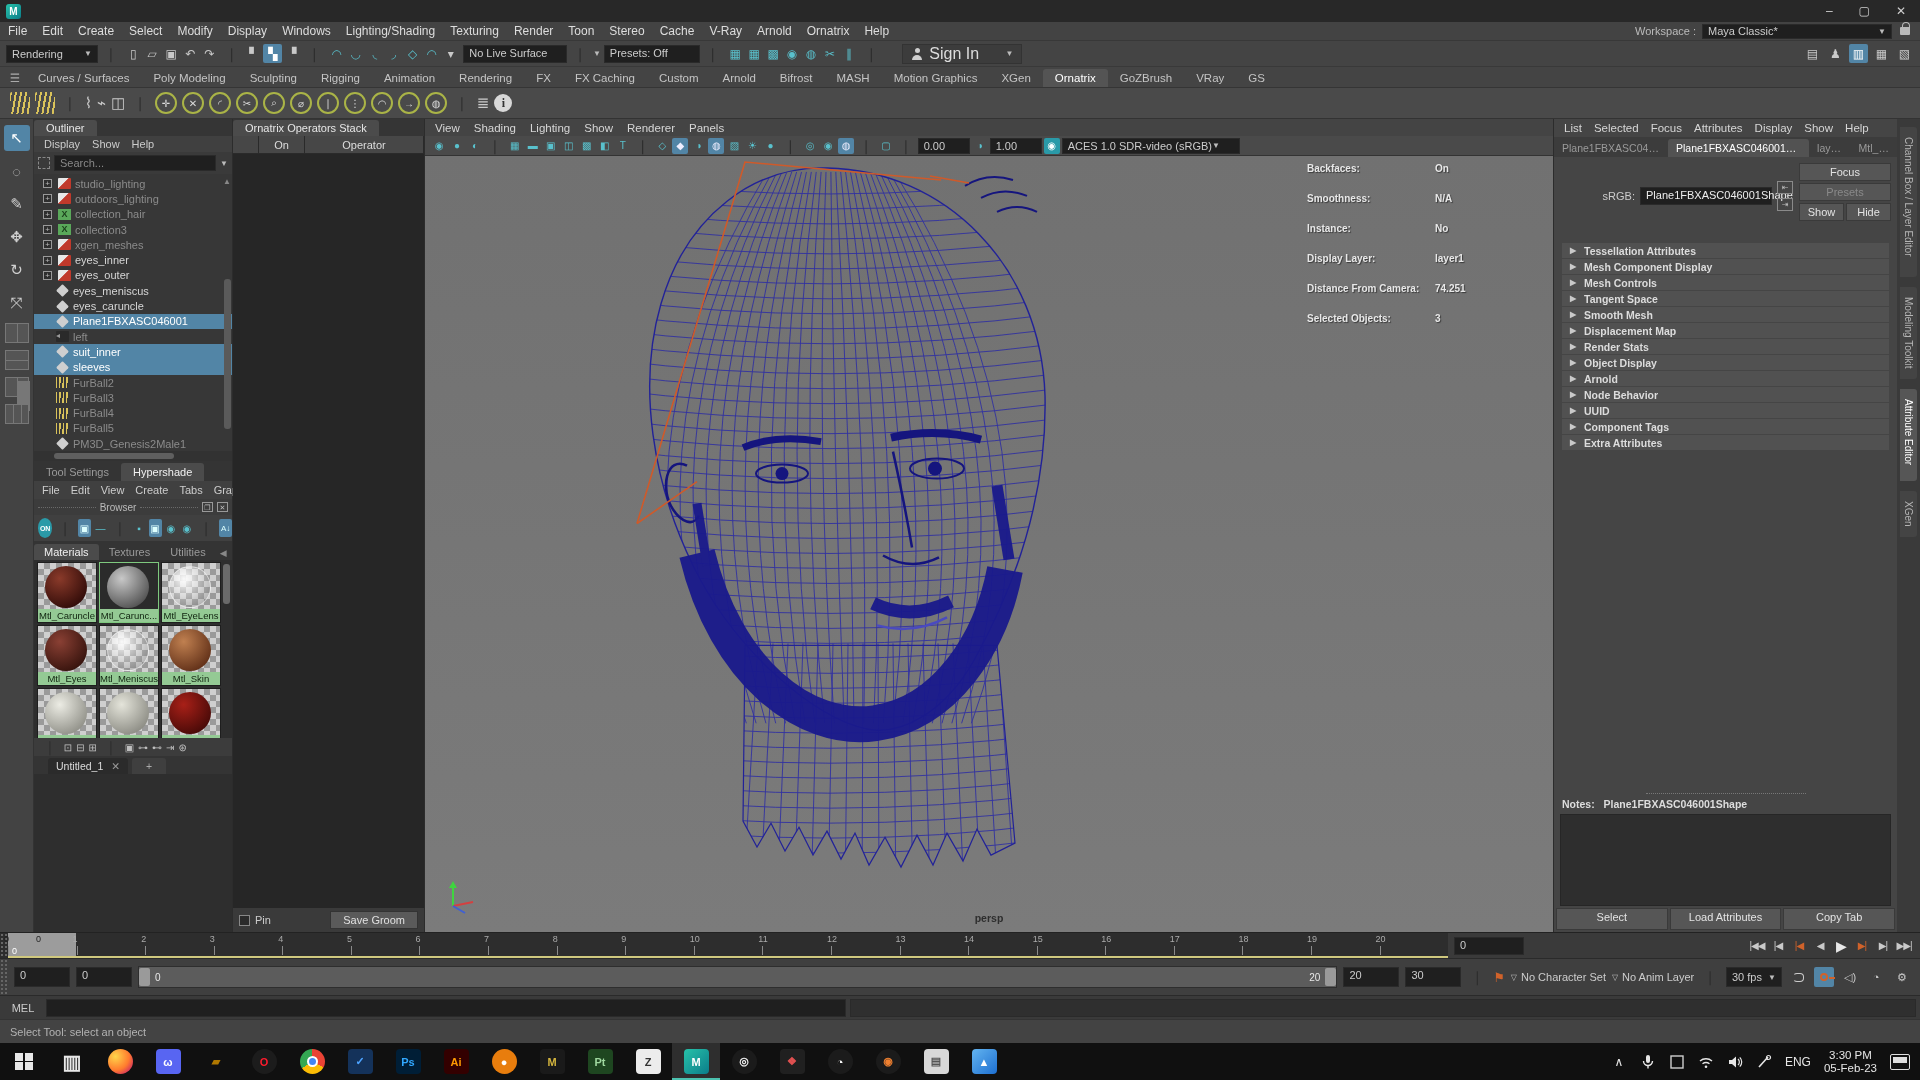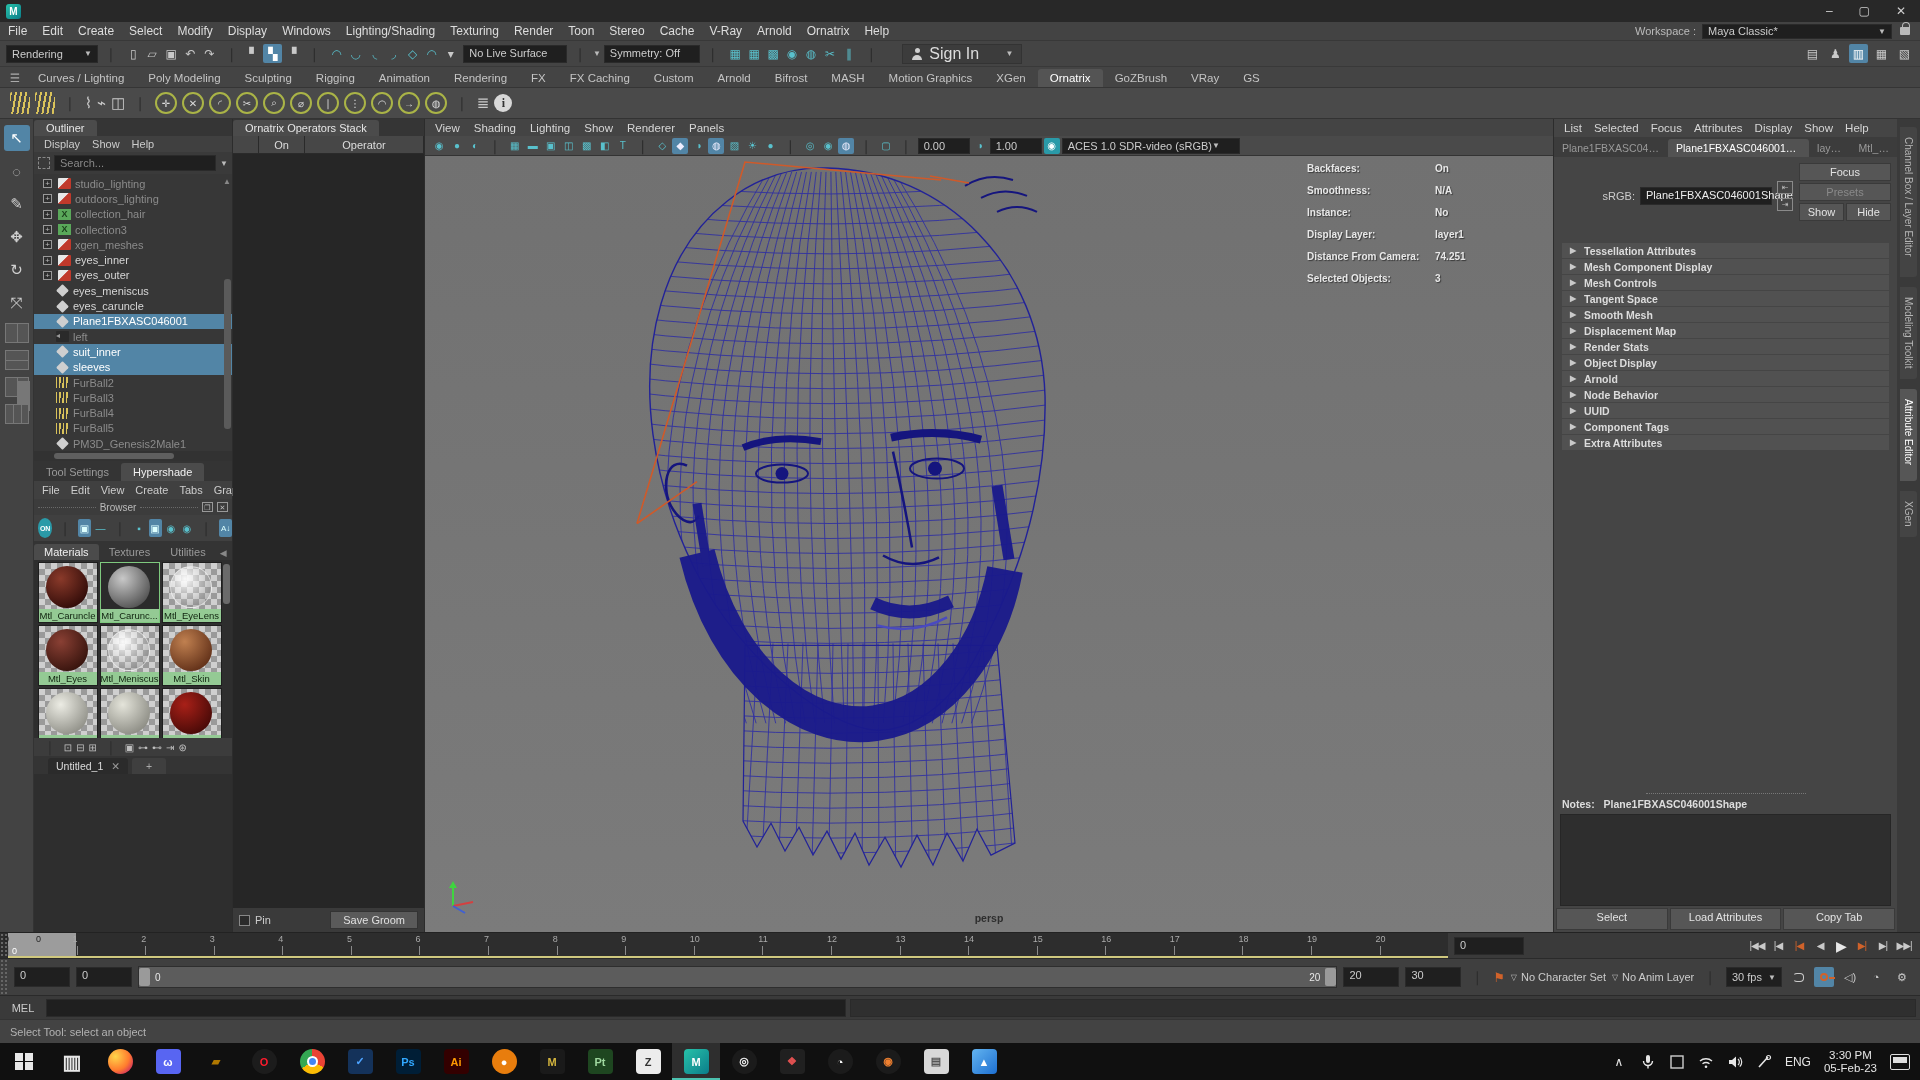--- a/index.html
+++ b/index.html
@@ -84,21 +84,21 @@
   .dots { flex:1; border-top:1px dotted #6a6a6a; }
   .winbtn { width:11px; height:10px; border:1px solid #999; font-size:7px; color:#bbb; text-align:center; line-height:9px; }
   #hyp-icons { height:26px; display:flex; align-items:center; gap:3px; padding-left:4px; background:#404040; }
   .hic { width:18px; height:18px; display:flex; align-items:center; justify-content:center; font-size:10px; color:#59c1cd; border-radius:2px; }
   .hic.on { width:20px; height:20px; background:#2a9aa8; border-radius:50%; color:#fff; font-size:7px; font-weight:bold; }
   .hic.blue { background:#5285a6; color:#dff; }
   #hyp-cattabs { height:19px; display:flex; background:#343434; font-size:11px; align-items:flex-end; }
   #hyp-cattabs span { padding:2px 10px; color:#9a9a9a; }
   #hyp-cattabs span.active { background:#4b4b4b; color:#f0f0f0; border-radius:3px 3px 0 0; }
   #hyp-cattabs .arr { margin-left:auto; color:#888; font-size:9px; padding:2px 4px; }
-  #matgrid { height:178px; overflow:hidden; background:#2e2e2e; display:flex; flex-wrap:wrap; align-content:flex-start; padding:2px 10px 0 3px; gap:2px; position:relative;justify-content:center; }
+  #matgrid { height:178px; overflow:hidden; background:#2e2e2e; display:flex; flex-wrap:wrap; align-content:flex-start; padding:2px 10px 0 3px; gap:2px; position:relative; }
   .swatch { width:60px; border:1px solid #1e1e1e; }
   .swatch.selected { border:1px solid #7ec97e; }
   .thumb { height:46px; position:relative; overflow:hidden; }
   .thumb.checker { background-image:linear-gradient(45deg,#9a9a9a 25%,transparent 25%,transparent 75%,#9a9a9a 75%),linear-gradient(45deg,#9a9a9a 25%,transparent 25%,transparent 75%,#9a9a9a 75%); background-size:12px 12px; background-position:0 0,6px 6px; background-color:#cfcfcf; }
   .thumb.darkbg { background:#2b2b2b; }
   .sphere { position:absolute; left:7px; top:3px; width:42px; height:42px; border-radius:50%; }
   .matlabel { height:13px; background:#94ca94; color:#10240f; font-size:9.5px; display:flex; align-items:center; justify-content:center; white-space:nowrap; overflow:hidden; }
   #mat-vscroll { position:absolute; right:2px; top:4px; width:7px; height:40px; background:#6a6a6a; border-radius:3px; }
   #hyp-icons2 { height:18px; display:flex; align-items:center; gap:4px; padding-left:6px; background:#3c3c3c; font-size:10px; color:#bfbfbf; }
   #hyp-wstab { height:18px; background:#343434; display:flex; align-items:flex-end; font-size:10.5px; }
@@ -116,21 +116,21 @@
   #savegroom { margin-left:auto; background:#5a5a5a; border:1px solid #333; color:#e0e0e0; font-size:11px; padding:2px 12px; }
 
   
   #viewport { flex:1; display:flex; flex-direction:column; min-width:0; }
   #vp-menu { height:17px; background:#444; display:flex; gap:14px; align-items:center; font-size:11.5px; color:#d6d6d6; padding-left:10px; }
   #vp-iconbar { height:20px; background:#4a4a4a; display:flex; align-items:center; gap:2px; padding-left:6px; font-size:10px; border-bottom:1px solid #333; }
   .vic { min-width:16px; height:16px; display:flex; align-items:center; justify-content:center; color:#c9c9c9; border-radius:2px; font-size:10px; }
   .vic.teal { color:#59c1cd; }
   .vic.active { background:#5285a6; color:#eef; }
   #vp-canvas { flex:1; position:relative; background:linear-gradient(#717171,#7b7b7b); overflow:hidden; }
-  #hud { position:absolute; top:7px; right:58px; display:grid; grid-template-columns:128px 60px; row-gap:11px; font-size:10px; font-weight:bold; color:#e8e8e8; text-shadow:1px 1px 1px #3a3a3a; }
+  #hud { position:absolute; top:7px; right:58px; display:grid; grid-template-columns:128px 60px; row-gap:19px; font-size:10px; font-weight:bold; color:#e8e8e8; text-shadow:1px 1px 1px #3a3a3a; }
   #persp-label { position:absolute; bottom:8px; left:50%; transform:translateX(-50%); font-size:10.5px; font-weight:bold; color:#2e2e2e; }
   #axis { position:absolute; left:18px; bottom:18px; width:40px; height:40px; }
 
   
   #ae { width:344px; background:#454545; display:flex; flex-direction:column; border-left:1px solid #2c2c2c; font-size:11px; }
   #ae-menu { height:18px; display:flex; gap:12px; align-items:center; padding-left:10px; color:#d6d6d6; font-size:11.5px; }
   #ae-tabs { height:20px; display:flex; align-items:flex-end; background:#3c3c3c; font-size:10.5px; white-space:nowrap; }
   #ae-tabs span { padding:3px 8px; color:#9a9a9a; overflow:hidden; text-overflow:ellipsis; }
   #ae-tabs span.active { background:#525252; color:#fff; border-radius:3px 3px 0 0; }
   #ae-meshrow { height:72px; display:flex; padding:6px 6px 0 6px; gap:6px; }
@@ -279,21 +279,21 @@
       <div class="tb-ic teal">◡</div>
       <div class="tb-ic teal">◟</div>
       <div class="tb-ic teal">◞</div>
       <div class="tb-ic teal">◇</div>
       <div class="tb-ic teal">◠</div>
       <div class="tb-ic">▾</div>
     </div>
   <div class="fld" style="width:104px;height:18px">No Live Surface</div>
   <span class="sep">❘</span>
   <span class="arrowdn">▼</span>
-  <div class="fld" style="width:96px;height:18px">Symmetry: Off</div>
+  <div class="fld" style="width:96px;height:18px">Presets: Off</div>
   <span class="sep">❘</span>
   <div id="tb-render" class="row">
       <div class="tb-ic teal">▦</div>
       <div class="tb-ic teal">▦</div>
       <div class="tb-ic teal">▩</div>
       <div class="tb-ic teal">◉</div>
       <div class="tb-ic teal">◍</div>
       <div class="tb-ic teal">✂</div>
       <div class="tb-ic teal">∥</div>
     </div>
@@ -308,21 +308,21 @@
       <div class="tb-ic">♟</div>
       <div class="tb-ic active">▥</div>
       <div class="tb-ic">▦</div>
       <div class="tb-ic">▧</div>
     </div>
 </div>
 
 <div id="shelftabs">
   <div id="shelf-menu">☰</div>
   <div id="shelftab-items" class="row">
-      <span class="tab">Curves / Lighting</span>
+      <span class="tab">Curves / Surfaces</span>
       <span class="tab">Poly Modeling</span>
       <span class="tab">Sculpting</span>
       <span class="tab">Rigging</span>
       <span class="tab">Animation</span>
       <span class="tab">Rendering</span>
       <span class="tab">FX</span>
       <span class="tab">FX Caching</span>
       <span class="tab">Custom</span>
       <span class="tab">Arnold</span>
       <span class="tab">Bifrost</span>

